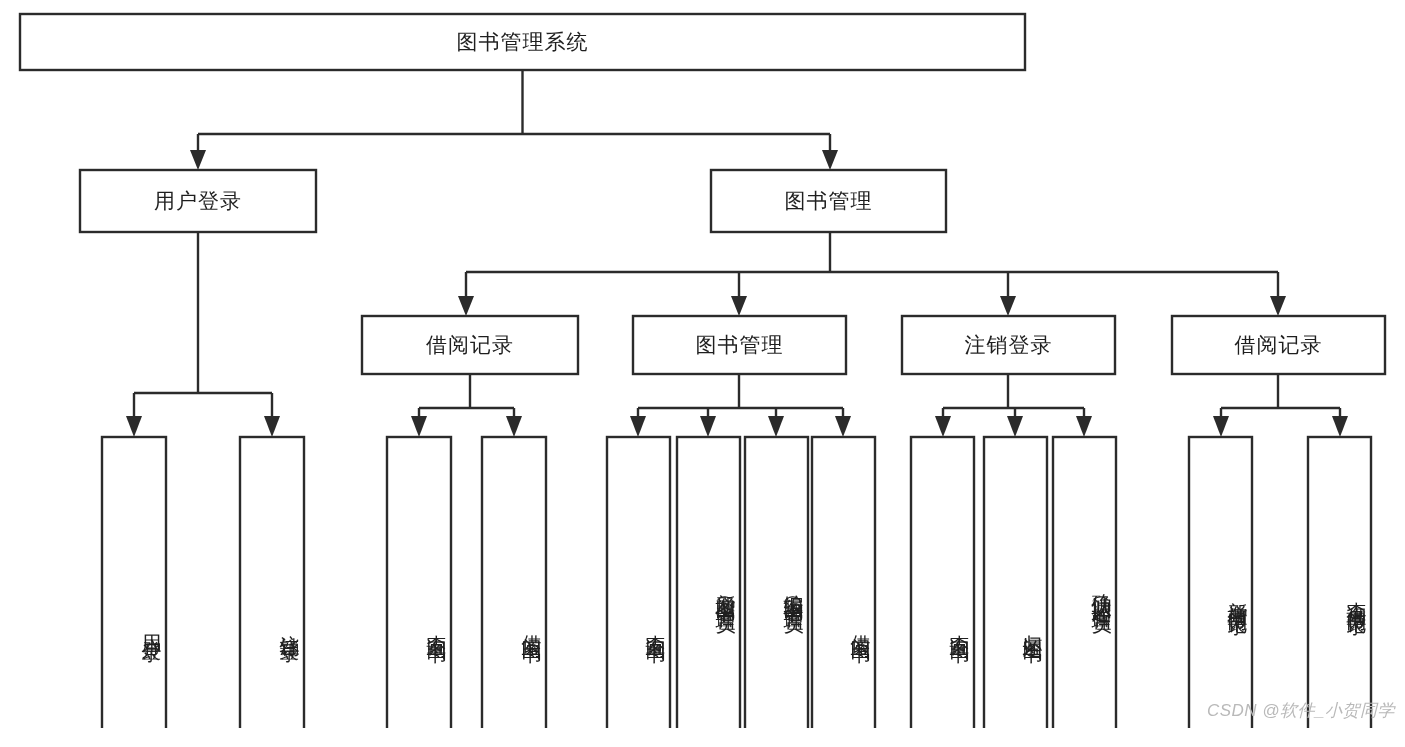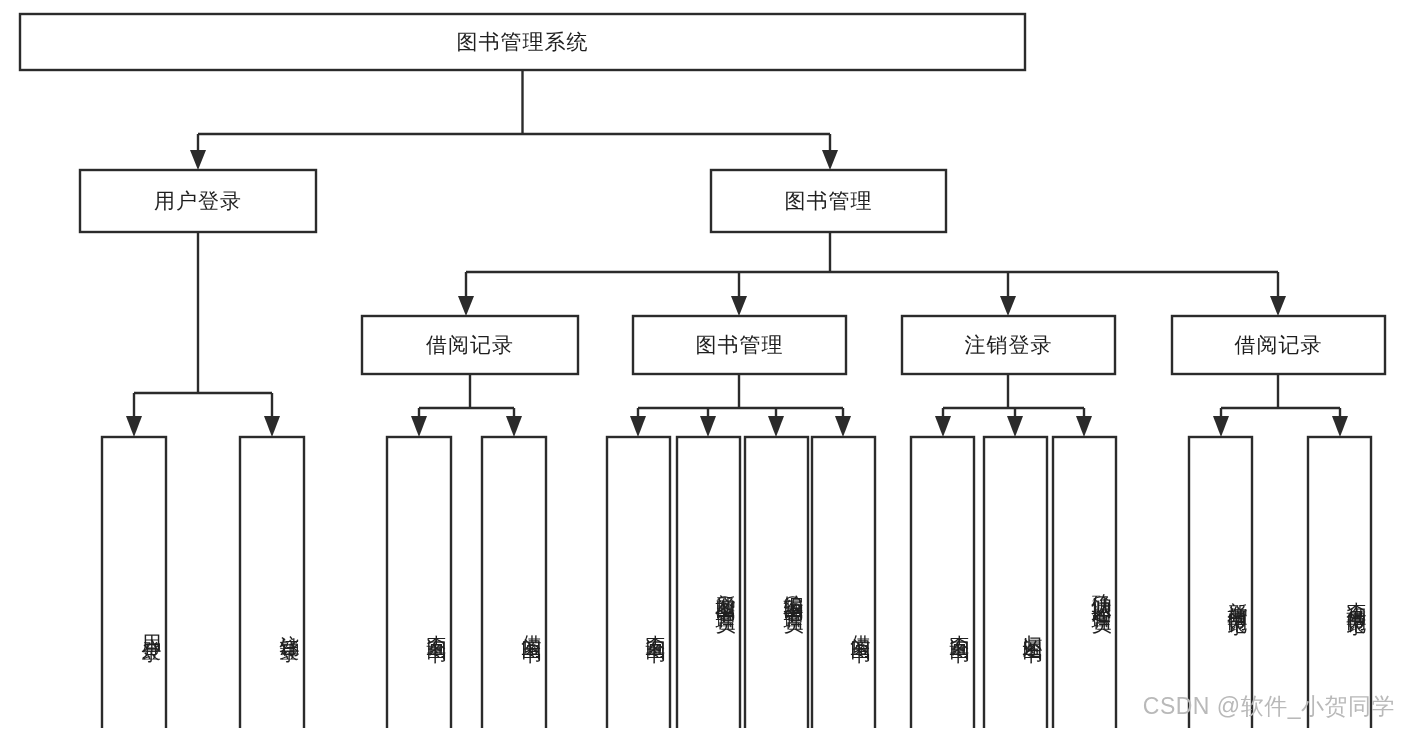--- a/index.html
+++ b/index.html
@@ -58,25 +58,26 @@
     font-size: 20px;
     align-items: flex-start;
     justify-content: center;
     padding-top: 6px;
     box-sizing: border-box;
   }
   .watermark {
     position: absolute;
     right: 10px;
     bottom: 6px;
-    font-size: 23px;
+    font-size: 17px;
     color: #b9b9b9;
     font-family: "Liberation Sans", "DejaVu Sans", sans-serif;
     letter-spacing: 0.5px;
     white-space: nowrap;
+    font-style: italic;
   }
 </style>
 </head>
 <body>
 
 <div id="diagram-root">
 
   <svg id="tree-svg" viewBox="0 0 1405 747">
     <defs></defs>
 

